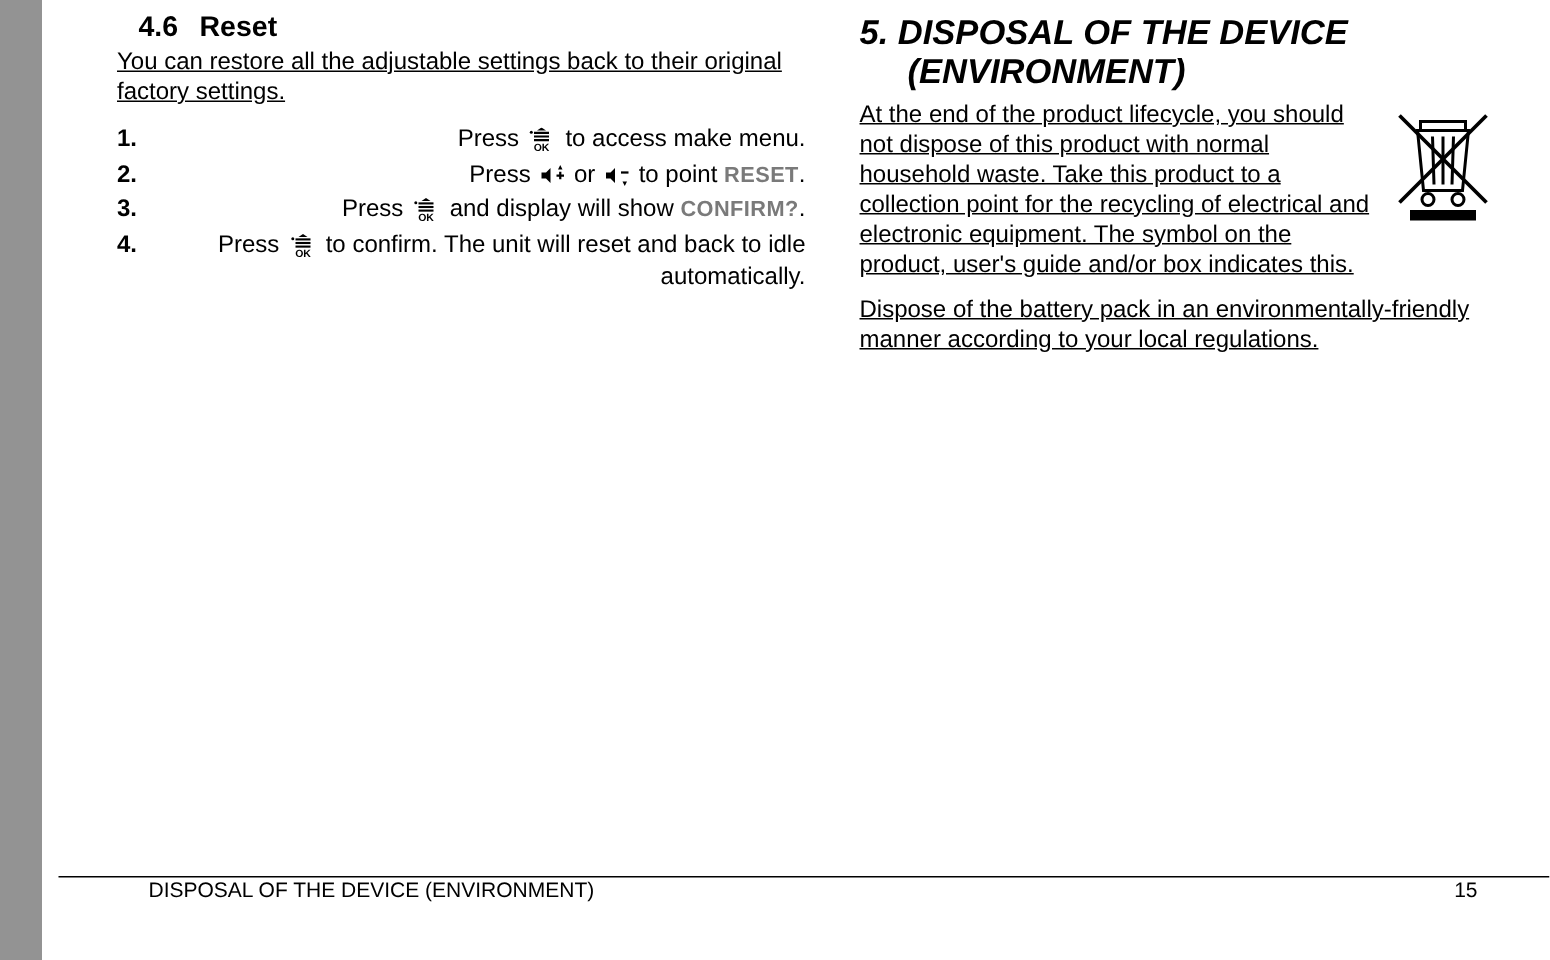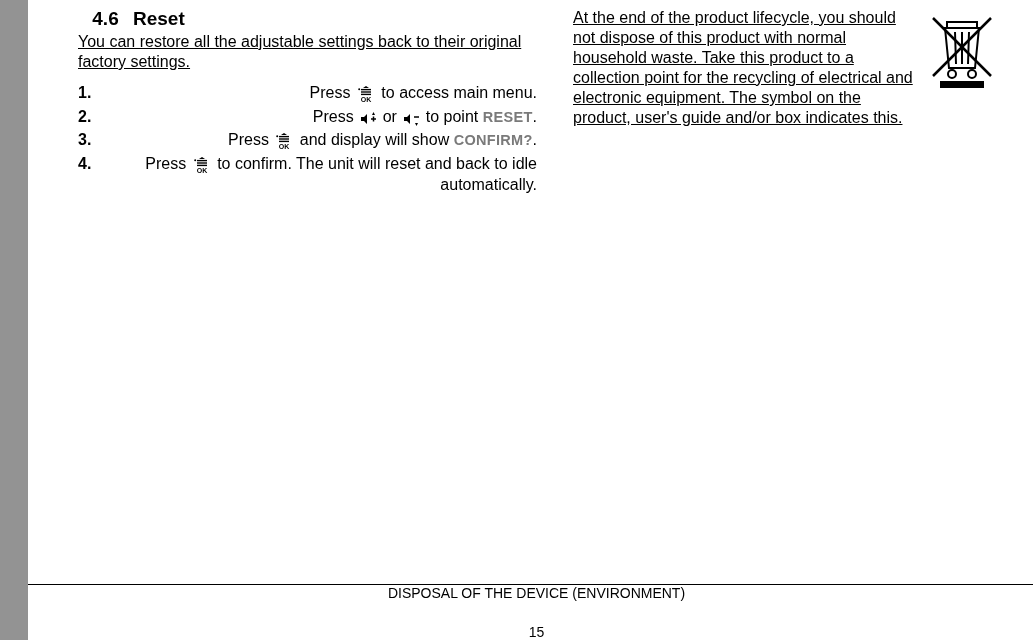--- a/index.html
+++ b/index.html
@@ -99,30 +99,29 @@
       letter-spacing: 0.3px;
       font-size: 14.5px;
     }
     .weee-wrap {
       float: right;
       margin: 4px 0 6px 10px;
     }
     .footer {
       position: absolute;
       bottom: 0;
-      left: 28px;
+      left: 39px;
       right: 0;
       height: 56px;
       border-top: 1px solid #000;
       display: flex;
-      align-items: center;
+      align-items: flex-start;
       justify-content: space-between;
       padding: 0 48px 0 60px;
       font-size: 14px;
-      flex-direction: column;
     }
   </style>
 </head>
 <body>
 
 <div class="gutter"></div>
 
 <div class="page">
 
   <div class="col col-left">
@@ -134,21 +133,21 @@
       <li>
         <span>Press </span><span class="icon-ok"><svg width="20" height="16" viewBox="0 0 20 16">
               <g stroke="#000" stroke-width="1.4" fill="none">
                 <polygon points="10,0 13,2 7,2" fill="#000" stroke="none"></polygon>
                 <line x1="5" y1="3.6" x2="15" y2="3.6"></line>
                 <line x1="5" y1="6" x2="15" y2="6"></line>
                 <line x1="5" y1="8.4" x2="15" y2="8.4"></line>
               </g>
               <circle cx="3.2" cy="3.2" r="1" fill="#000"></circle>
               <text x="10" y="15.5" text-anchor="middle" font-size="7" font-weight="bold" font-family="Arial">OK</text>
-            </svg></span><span> to access main menu.</span>
+            </svg></span><span> to access make menu.</span>
       </li>
       <li>
         <span>Press </span><span class="icon-arrow"><svg width="18" height="14" viewBox="0 0 18 14">
               <path d="M2 5 L5 5 L8 2 L8 12 L5 9 L2 9 Z" fill="#000"></path>
               <polygon points="13,3 16,3 14.5,0" fill="#000"></polygon>
               <line x1="12" y1="7" x2="17" y2="7" stroke="#000" stroke-width="1.5"></line>
               <line x1="14.5" y1="4.5" x2="14.5" y2="9.5" stroke="#000" stroke-width="1.5"></line>
             </svg></span><span> or </span><span class="icon-arrow"><svg width="18" height="14" viewBox="0 0 18 14">
               <path d="M2 5 L5 5 L8 2 L8 12 L5 9 L2 9 Z" fill="#000"></path>
               <line x1="12" y1="5" x2="17" y2="5" stroke="#000" stroke-width="1.5"></line>
@@ -176,37 +175,42 @@
                 <line x1="5" y1="8.4" x2="15" y2="8.4"></line>
               </g>
               <circle cx="3.2" cy="3.2" r="1" fill="#000"></circle>
               <text x="10" y="15.5" text-anchor="middle" font-size="7" font-weight="bold" font-family="Arial">OK</text>
             </svg></span><span> to confirm. The unit will reset and back to idle automatically.</span>
       </li>
     </ol>
   </div>
 
   <div class="col col-right">
+    <div class="h-chap">
+      <span>5. DISPOSAL OF THE DEVICE</span>
+      <span class="h-chap-line2">(ENVIRONMENT)</span>
+    </div>
     <div class="weee-wrap">
       <svg width="70" height="78" viewBox="0 0 70 78">
         <g stroke="#000" stroke-width="2" fill="none">
           <rect x="20" y="10" width="30" height="6"></rect>
           <path d="M18 16 L52 16 L48 56 L22 56 Z"></path>
           <line x1="28" y1="20" x2="29" y2="52"></line>
           <line x1="35" y1="20" x2="35" y2="52"></line>
           <line x1="42" y1="20" x2="41" y2="52"></line>
           <circle cx="25" cy="62" r="4"></circle>
           <circle cx="45" cy="62" r="4"></circle>
           <line x1="6" y1="6" x2="64" y2="64" stroke-width="2.5"></line>
           <line x1="64" y1="6" x2="6" y2="64" stroke-width="2.5"></line>
           <rect x="14" y="70" width="42" height="5" fill="#000"></rect>
         </g>
       </svg>
     </div>
     <p class="body">At the end of the product lifecycle, you should not dispose of this product with normal household waste. Take this product to a collection point for the recycling of electrical and electronic equipment. The symbol on the product, user's guide and/or box indicates this.</p>
+    <p class="body">Dispose of the battery pack in an environmentally-friendly manner according to your local regulations.</p>
   </div>
 
 </div>
 
 <div class="footer">
   <span>DISPOSAL OF THE DEVICE (ENVIRONMENT)</span>
   <span>15</span>
 </div>
 
 </body></html>

